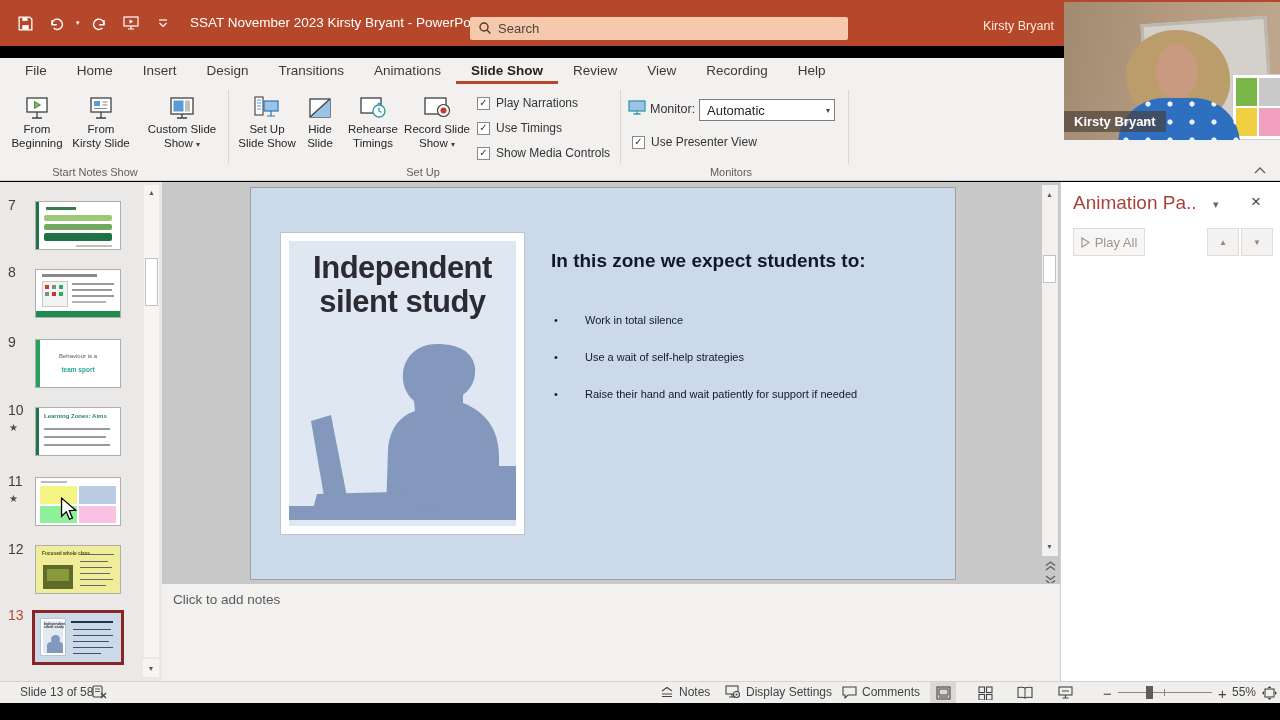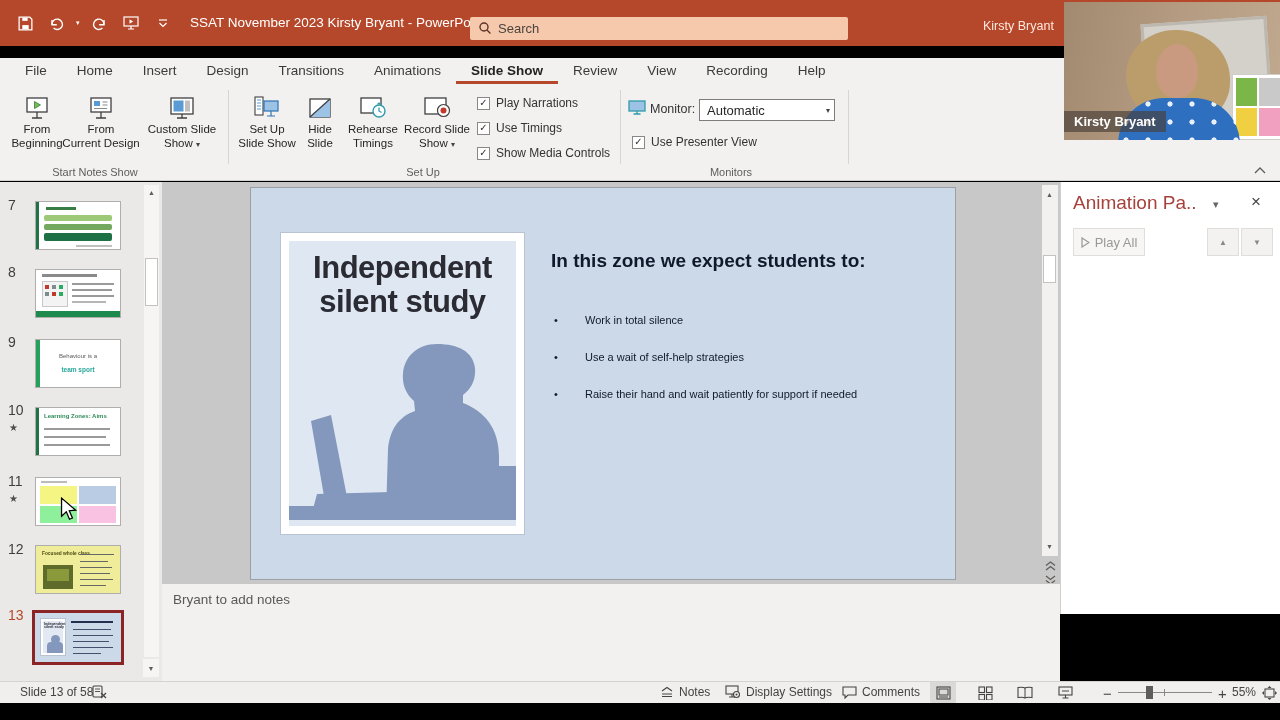--- a/index.html
+++ b/index.html
@@ -67,21 +67,21 @@
 
   
   #main-vscroll{left:1042px;top:185px;width:16px;height:371px;background:#f2f1f0;}
   .dblchev{position:absolute;left:1042px;width:16px;height:16px;display:flex;align-items:center;justify-content:center;}
 
   
   #notes{left:162px;top:583px;width:898px;height:98px;background:#f2f1f0;border-top:1px solid #c9c7c5;box-sizing:border-box;}
   #notes-ph{position:absolute;left:11px;top:8px;font-size:13.5px;color:#595959;}
 
   
-  #animpane{left:1060px;top:182px;width:220px;height:432px;background:#fff;border-left:1px solid #d2d0ce;box-sizing:border-box;}
+  #animpane{left:1060px;top:182px;width:220px;height:499px;background:#fff;border-left:1px solid #d2d0ce;box-sizing:border-box;}
   #anim-title{position:absolute;left:12px;top:10px;font-size:19px;color:#a6413b;}
   #anim-chev{position:absolute;left:152px;top:16px;font-size:11px;color:#666;}
   #anim-close{position:absolute;left:190px;top:10px;font-size:17px;color:#444;}
   #playall{position:absolute;left:12px;top:46px;width:70px;height:26px;background:#f7f6f5;border:1px solid #e0deda;
            display:flex;align-items:center;justify-content:center;gap:5px;font-size:13px;color:#9a9894;}
   .anim-upd{position:absolute;top:46px;width:30px;height:26px;background:#f3f2f1;border:1px solid #e0deda;
            display:flex;align-items:center;justify-content:center;font-size:8px;color:#8a8886;}
 
   
   #statusbar{left:0;top:681px;width:1280px;height:22px;background:#f0efed;border-top:1px solid #d5d3d1;box-sizing:border-box;font-size:12px;color:#444;}
@@ -190,21 +190,21 @@
     <div class="bigbtn" style="left:66px;width:70px;">
       <span class="ico">
         <svg width="28" height="28" viewBox="0 0 28 28">
             <rect x="4" y="4" width="20" height="14" fill="#fff" stroke="#404040" stroke-width="1.3"></rect>
             <path d="M14 18v6M9 24h10" stroke="#404040" stroke-width="1.3"></path>
             <rect x="7" y="7" width="6" height="5" fill="#5b9bd5"></rect>
             <path d="M15.5 8h5M15.5 11h5M7 14.5h13" stroke="#8a8a8a" stroke-width="1.1"></path>
           </svg>
       </span>
       <span class="blbl">From</span>
-      <span class="blbl">Current Design</span>
+      <span class="blbl">Kirsty Slide</span>
     </div>
 
     <div class="bigbtn" style="left:142px;width:80px;">
       <span class="ico">
         <svg width="30" height="28" viewBox="0 0 30 28">
             <rect x="4" y="4" width="22" height="16" fill="#fff" stroke="#404040" stroke-width="1.3"></rect>
             <rect x="6.5" y="6.5" width="10" height="11" fill="#5b9bd5"></rect>
             <rect x="18" y="6.5" width="5" height="11" fill="#bfbfbf"></rect>
             <path d="M15 20v4M10 24h10" stroke="#404040" stroke-width="1.3"></path>
           </svg>
@@ -448,21 +448,21 @@
         <path d="M1 4.5L5.5 1 10 4.5M1 9L5.5 5.5 10 9" fill="none" stroke="#5f5d5b" stroke-width="1.3"></path>
       </svg>
   </span>
   <span class="dblchev" style="top:572px;">
     <svg width="11" height="10" viewBox="0 0 11 10">
         <path d="M1 1l4.5 3.5L10 1M1 5.5L5.5 9 10 5.5" fill="none" stroke="#5f5d5b" stroke-width="1.3"></path>
       </svg>
   </span>
 
   <div class="abs" id="notes">
-    <span id="notes-ph">Bryant to add notes</span>
+    <span id="notes-ph">Click to add notes</span>
   </div>
 
   <div class="abs" id="animpane">
     <span id="anim-title">Animation Pa..</span>
     <span id="anim-chev">▾</span>
     <span id="anim-close">×</span>
     <div id="playall">
       <svg width="9" height="11" viewBox="0 0 9 11">
           <path d="M1 1l7 4.5L1 10z" fill="none" stroke="#9a9894" stroke-width="1.2"></path>
         </svg>

